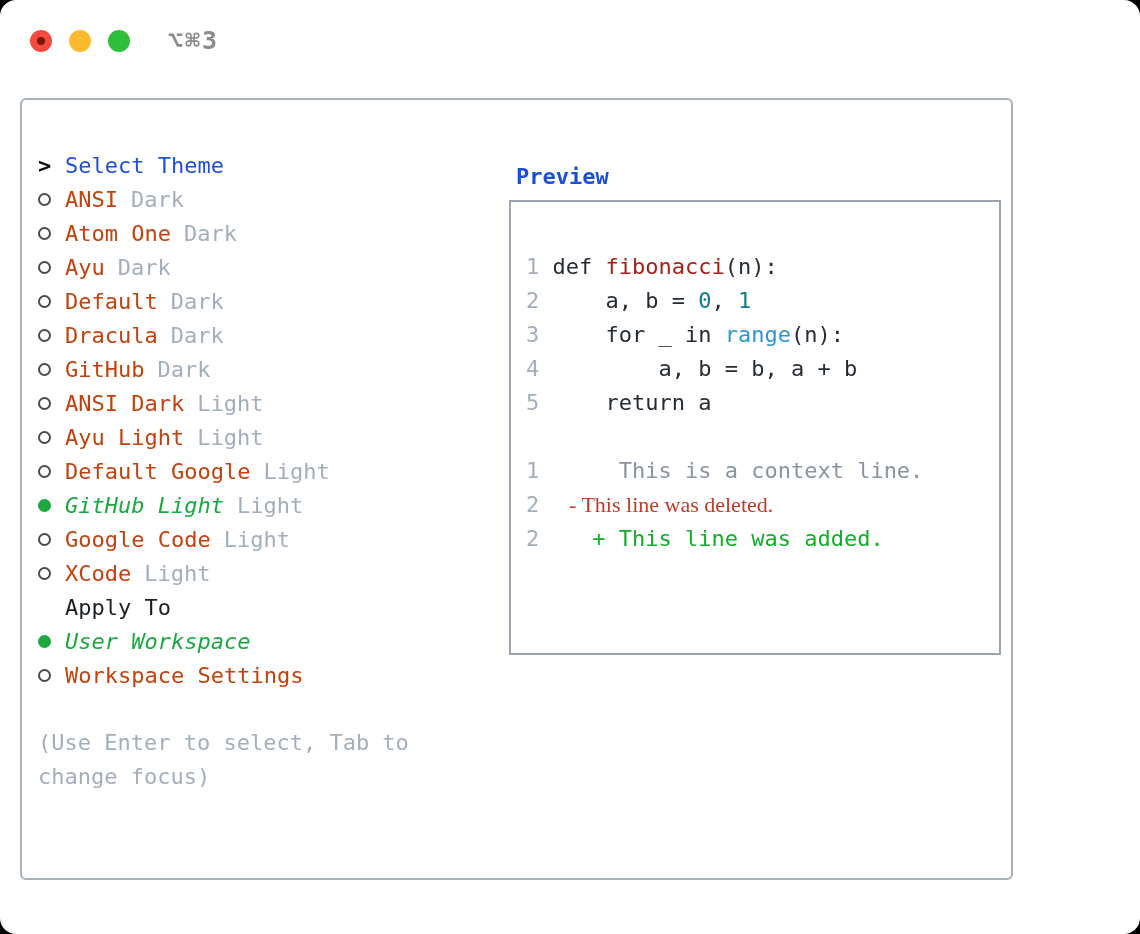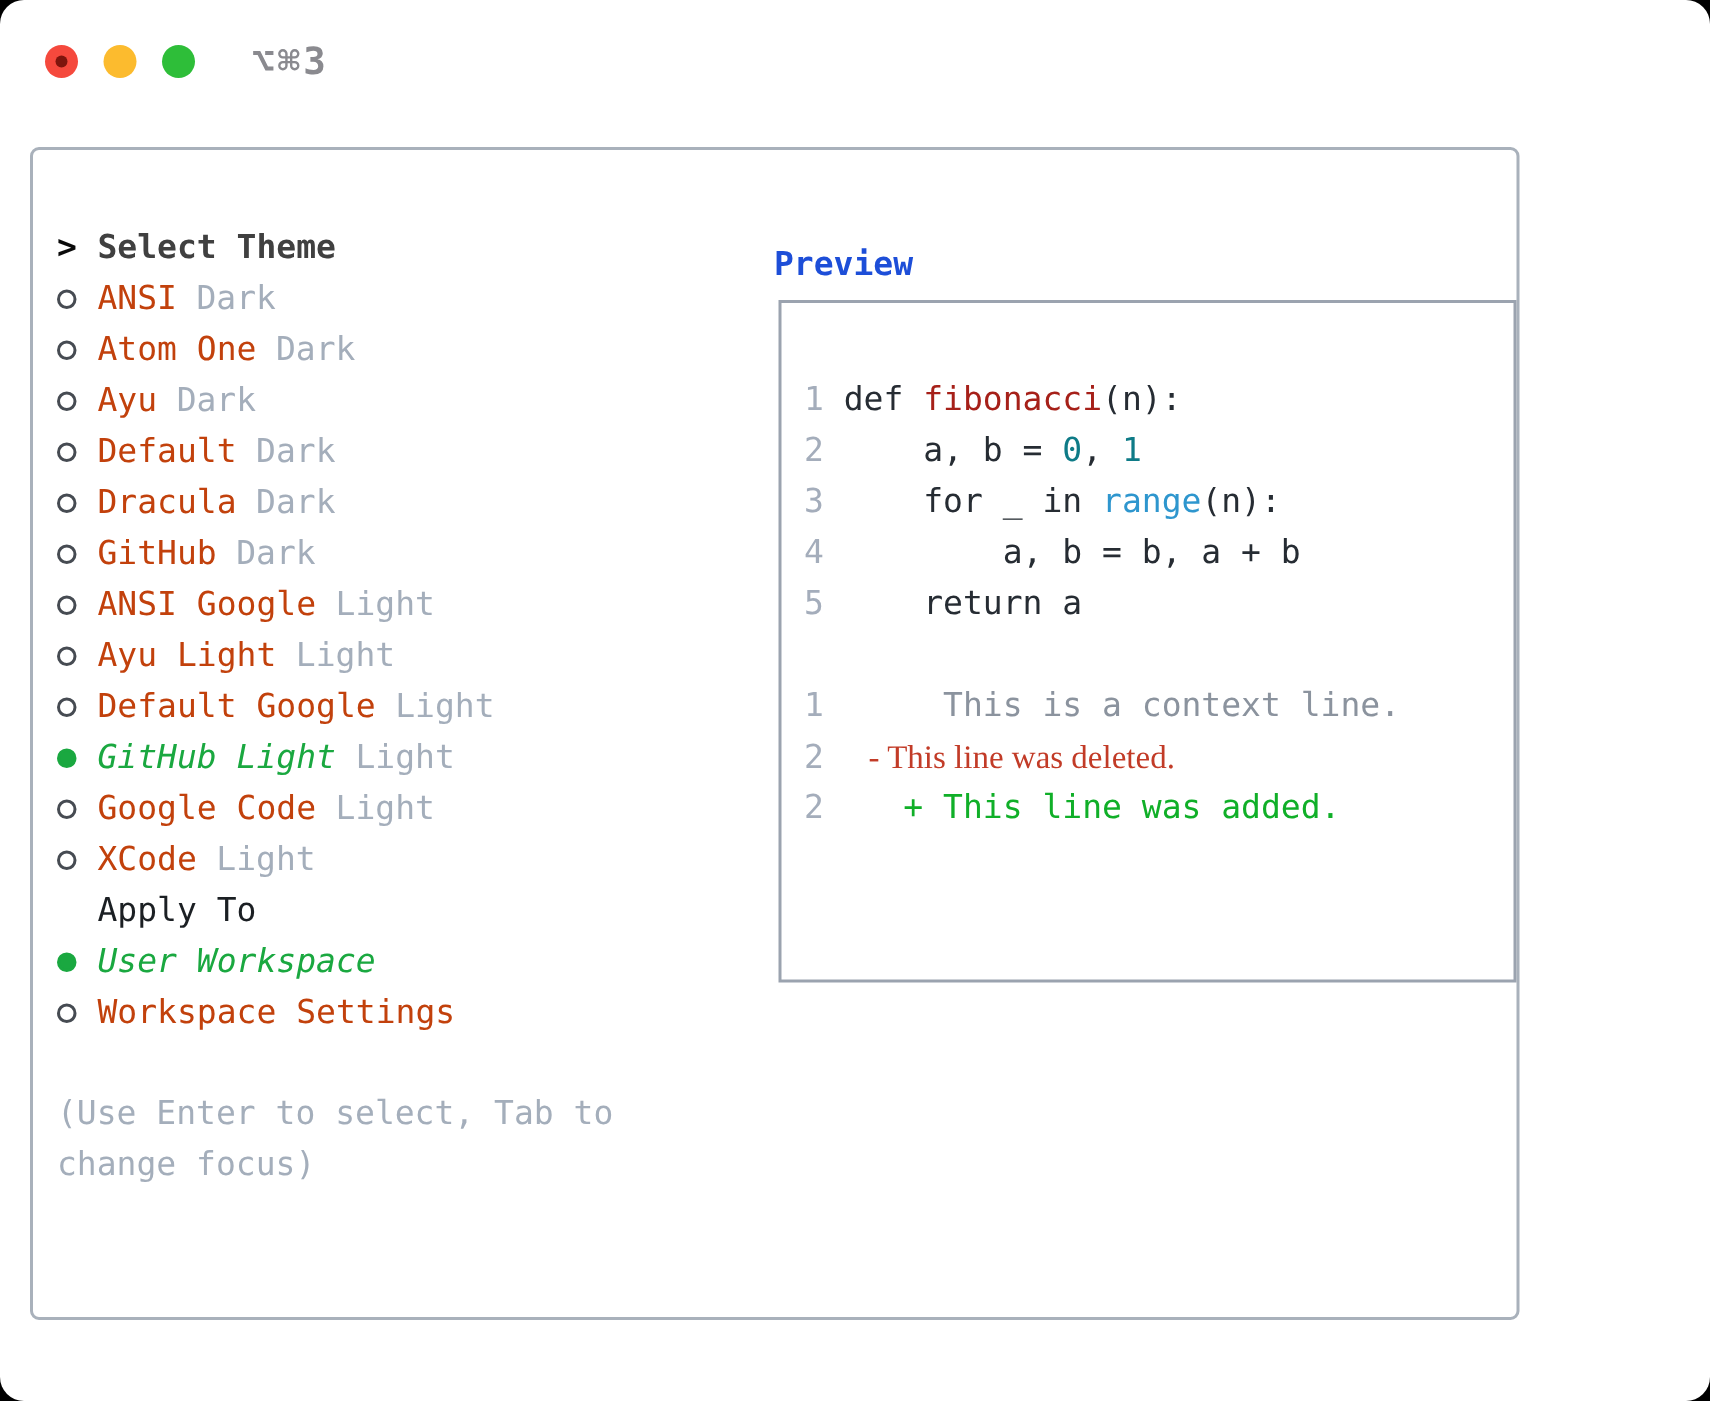--- a/index.html
+++ b/index.html
@@ -57,40 +57,40 @@
     width: 14px; margin-right: 13px; flex: 0 0 14px;
     display: flex; align-items: center;
   }
   .cursor { font-weight: 700; color: #0a0a0a; }
   .circle {
     width: 13px; height: 13px; box-sizing: border-box;
     border: 2px solid #464b52; border-radius: 50%;
   }
   .circle.filled { background: var(--accent-green); border-color: var(--accent-green); }
   .item-label { color: #c2410c; }
-  .header-label { font-weight: 700; color: #404040; }
+  .header-label { font-weight: 400; color: #1d4ed8; }
   .row.selected .item-label { color: var(--accent-green); font-style: italic; }
   .item-tag { color: var(--muted-gray); margin-left: 13px; }
   .apply-section { }
   .apply-header-label { color: #1b1f23; }
   .hint {
     margin-top: 34px;
     width: 420px;
     line-height: 34px;
     color: var(--muted-gray);
   }
 
   
   .preview-header {
     position: absolute; left: 479px; top: 60px;
     height: 34px; line-height: 34px;
     font-weight: 700; color: #1d4ed8; margin-left: 15px;
   }
   .preview-box {
-    position: absolute; left: 497px; top: 100px;
+    position: absolute; left: 487px; top: 100px;
     width: 473px; height: 403px;
     border: 2px solid #9ba3af;
     padding: 48px 0 0 15px;
     box-sizing: content-box;
     overflow: hidden;
   }
   .code-line { height: 34px; line-height: 34px; white-space: pre; }
   .num, .num-sep { color: var(--line-number-gray); }
   .seg-text    { color: var(--text-dark); }
   .seg-func    { color: var(--function-red); }
@@ -120,21 +120,21 @@
 
     <div class="left-col">
       <div id="theme-list">
           <div class="row"><span class="bullet-cell cursor">&gt;</span><span class="item-label header-label">Select Theme</span></div>
           <div class="row"><span class="bullet-cell"><span class="circle"></span></span><span class="item-label">ANSI</span><span class="item-tag">Dark</span></div>
           <div class="row"><span class="bullet-cell"><span class="circle"></span></span><span class="item-label">Atom One</span><span class="item-tag">Dark</span></div>
           <div class="row"><span class="bullet-cell"><span class="circle"></span></span><span class="item-label">Ayu</span><span class="item-tag">Dark</span></div>
           <div class="row"><span class="bullet-cell"><span class="circle"></span></span><span class="item-label">Default</span><span class="item-tag">Dark</span></div>
           <div class="row"><span class="bullet-cell"><span class="circle"></span></span><span class="item-label">Dracula</span><span class="item-tag">Dark</span></div>
           <div class="row"><span class="bullet-cell"><span class="circle"></span></span><span class="item-label">GitHub</span><span class="item-tag">Dark</span></div>
-          <div class="row"><span class="bullet-cell"><span class="circle"></span></span><span class="item-label">ANSI Google</span><span class="item-tag">Light</span></div>
+          <div class="row"><span class="bullet-cell"><span class="circle"></span></span><span class="item-label">ANSI Dark</span><span class="item-tag">Light</span></div>
           <div class="row"><span class="bullet-cell"><span class="circle"></span></span><span class="item-label">Ayu Light</span><span class="item-tag">Light</span></div>
           <div class="row"><span class="bullet-cell"><span class="circle"></span></span><span class="item-label">Default Google</span><span class="item-tag">Light</span></div>
           <div class="row selected"><span class="bullet-cell"><span class="circle filled"></span></span><span class="item-label">GitHub Light</span><span class="item-tag">Light</span></div>
           <div class="row"><span class="bullet-cell"><span class="circle"></span></span><span class="item-label">Google Code</span><span class="item-tag">Light</span></div>
           <div class="row"><span class="bullet-cell"><span class="circle"></span></span><span class="item-label">XCode</span><span class="item-tag">Light</span></div>
         </div>
       <div id="apply-list" class="apply-section">
           <div class="row"><span class="bullet-cell"></span><span class="item-label apply-header-label">Apply To</span></div>
           <div class="row selected"><span class="bullet-cell"><span class="circle filled"></span></span><span class="item-label">User Workspace</span></div>
           <div class="row"><span class="bullet-cell"><span class="circle"></span></span><span class="item-label">Workspace Settings</span></div>

